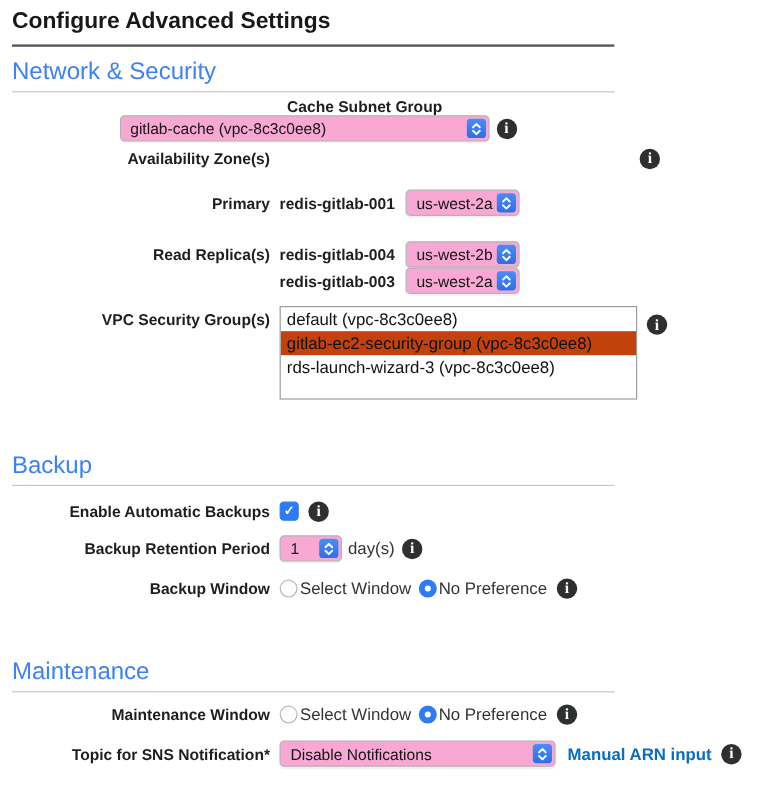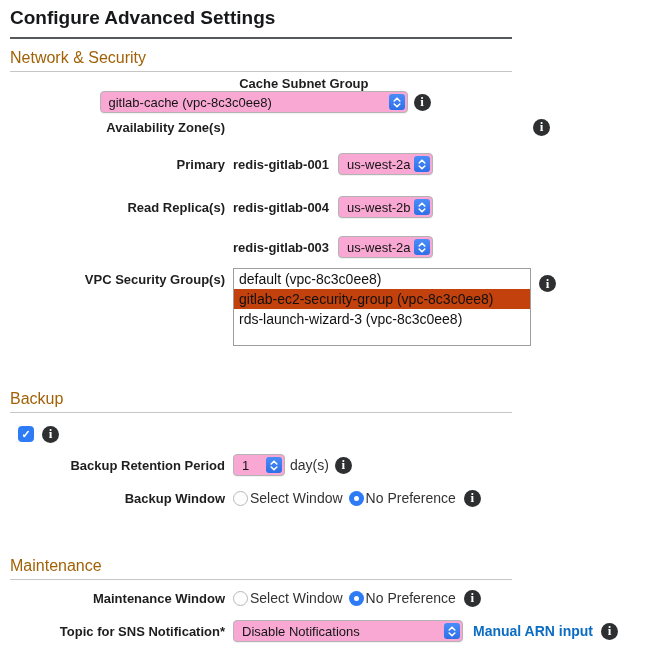--- a/index.html
+++ b/index.html
@@ -2,34 +2,34 @@
 <html><head>
 <meta charset="utf-8">
 <style>
   html,body{margin:0;padding:0;background:#fff;}
   body{width:647px;height:663px;overflow:hidden;font-family:"Liberation Sans",sans-serif;}
   .page{padding:0 10px;box-sizing:border-box;width:522px;}
 
   .title{padding-top:7px;font-size:19px;font-weight:bold;color:#17181a;}
   .title-rule{margin-top:8px;border:none;border-top:2px solid #55585c;height:0;}
 
-  .section-head{font-size:16px;color:#a16207;padding-bottom:4px;border-bottom:1px solid #c6c6c6;}
+  .section-head{font-size:20px;color:#3b82f6;padding-bottom:4px;border-bottom:1px solid #c6c6c6;}
   .sh-network{margin-top:10px;}
   .sh-backup{margin-top:44px;}
   .sh-maintenance{margin-top:50px;}
 
   .row{display:flex;align-items:center;}
   .lbl{width:215px;text-align:right;font-weight:bold;font-size:13px;color:#1e1e1e;flex-shrink:0;}
   .ctl{margin-left:8px;display:flex;align-items:center;}
 
   .r-cache{margin-top:4px;height:22px;flex-direction:column;}
   .r-az{margin-top:20px;height:18px;}
   .r-primary{margin-top:17px;height:22px;}
   .r-rep1{margin-top:21px;height:22px;}
-  .r-rep2{margin-top:18px;height:22px;}
+  .r-rep2{height:22px;}
   .r-vpc{margin-top:10px;align-items:flex-start;}
   .r-vpc .lbl{padding-top:4px;}
   .r-checkbox{margin-top:12px;height:18px;}
   .r-retention{margin-top:11px;height:22px;}
   .r-window{margin-top:13px;height:18px;}
   .r-mwindow{margin-top:9px;height:18px;}
   .r-sns{margin-top:13px;height:22px;}
 
   .node{font-weight:bold;font-size:13px;color:#1e1e1e;width:105px;flex-shrink:0;}
 
@@ -161,20 +161,21 @@
         <div class="opt sel">gitlab-ec2-security-group (vpc-8c3c0ee8)</div>
         <div class="opt">rds-launch-wizard-3 (vpc-8c3c0ee8)</div>
       </div>
       <span class="info vpc-info">i</span>
     </div>
   </div>
 
   <div class="section-head sh-backup">Backup</div>
 
   <div class="row r-checkbox">
+    <div class="lbl">Enable Automatic Backups</div>
     <div class="ctl">
       <span class="checkbox on">
         <span class="mark">✓</span>
       </span>
       <span class="info gap-info8">i</span>
     </div>
   </div>
 
   <div class="row r-retention">
     <div class="lbl">Backup Retention Period</div>

